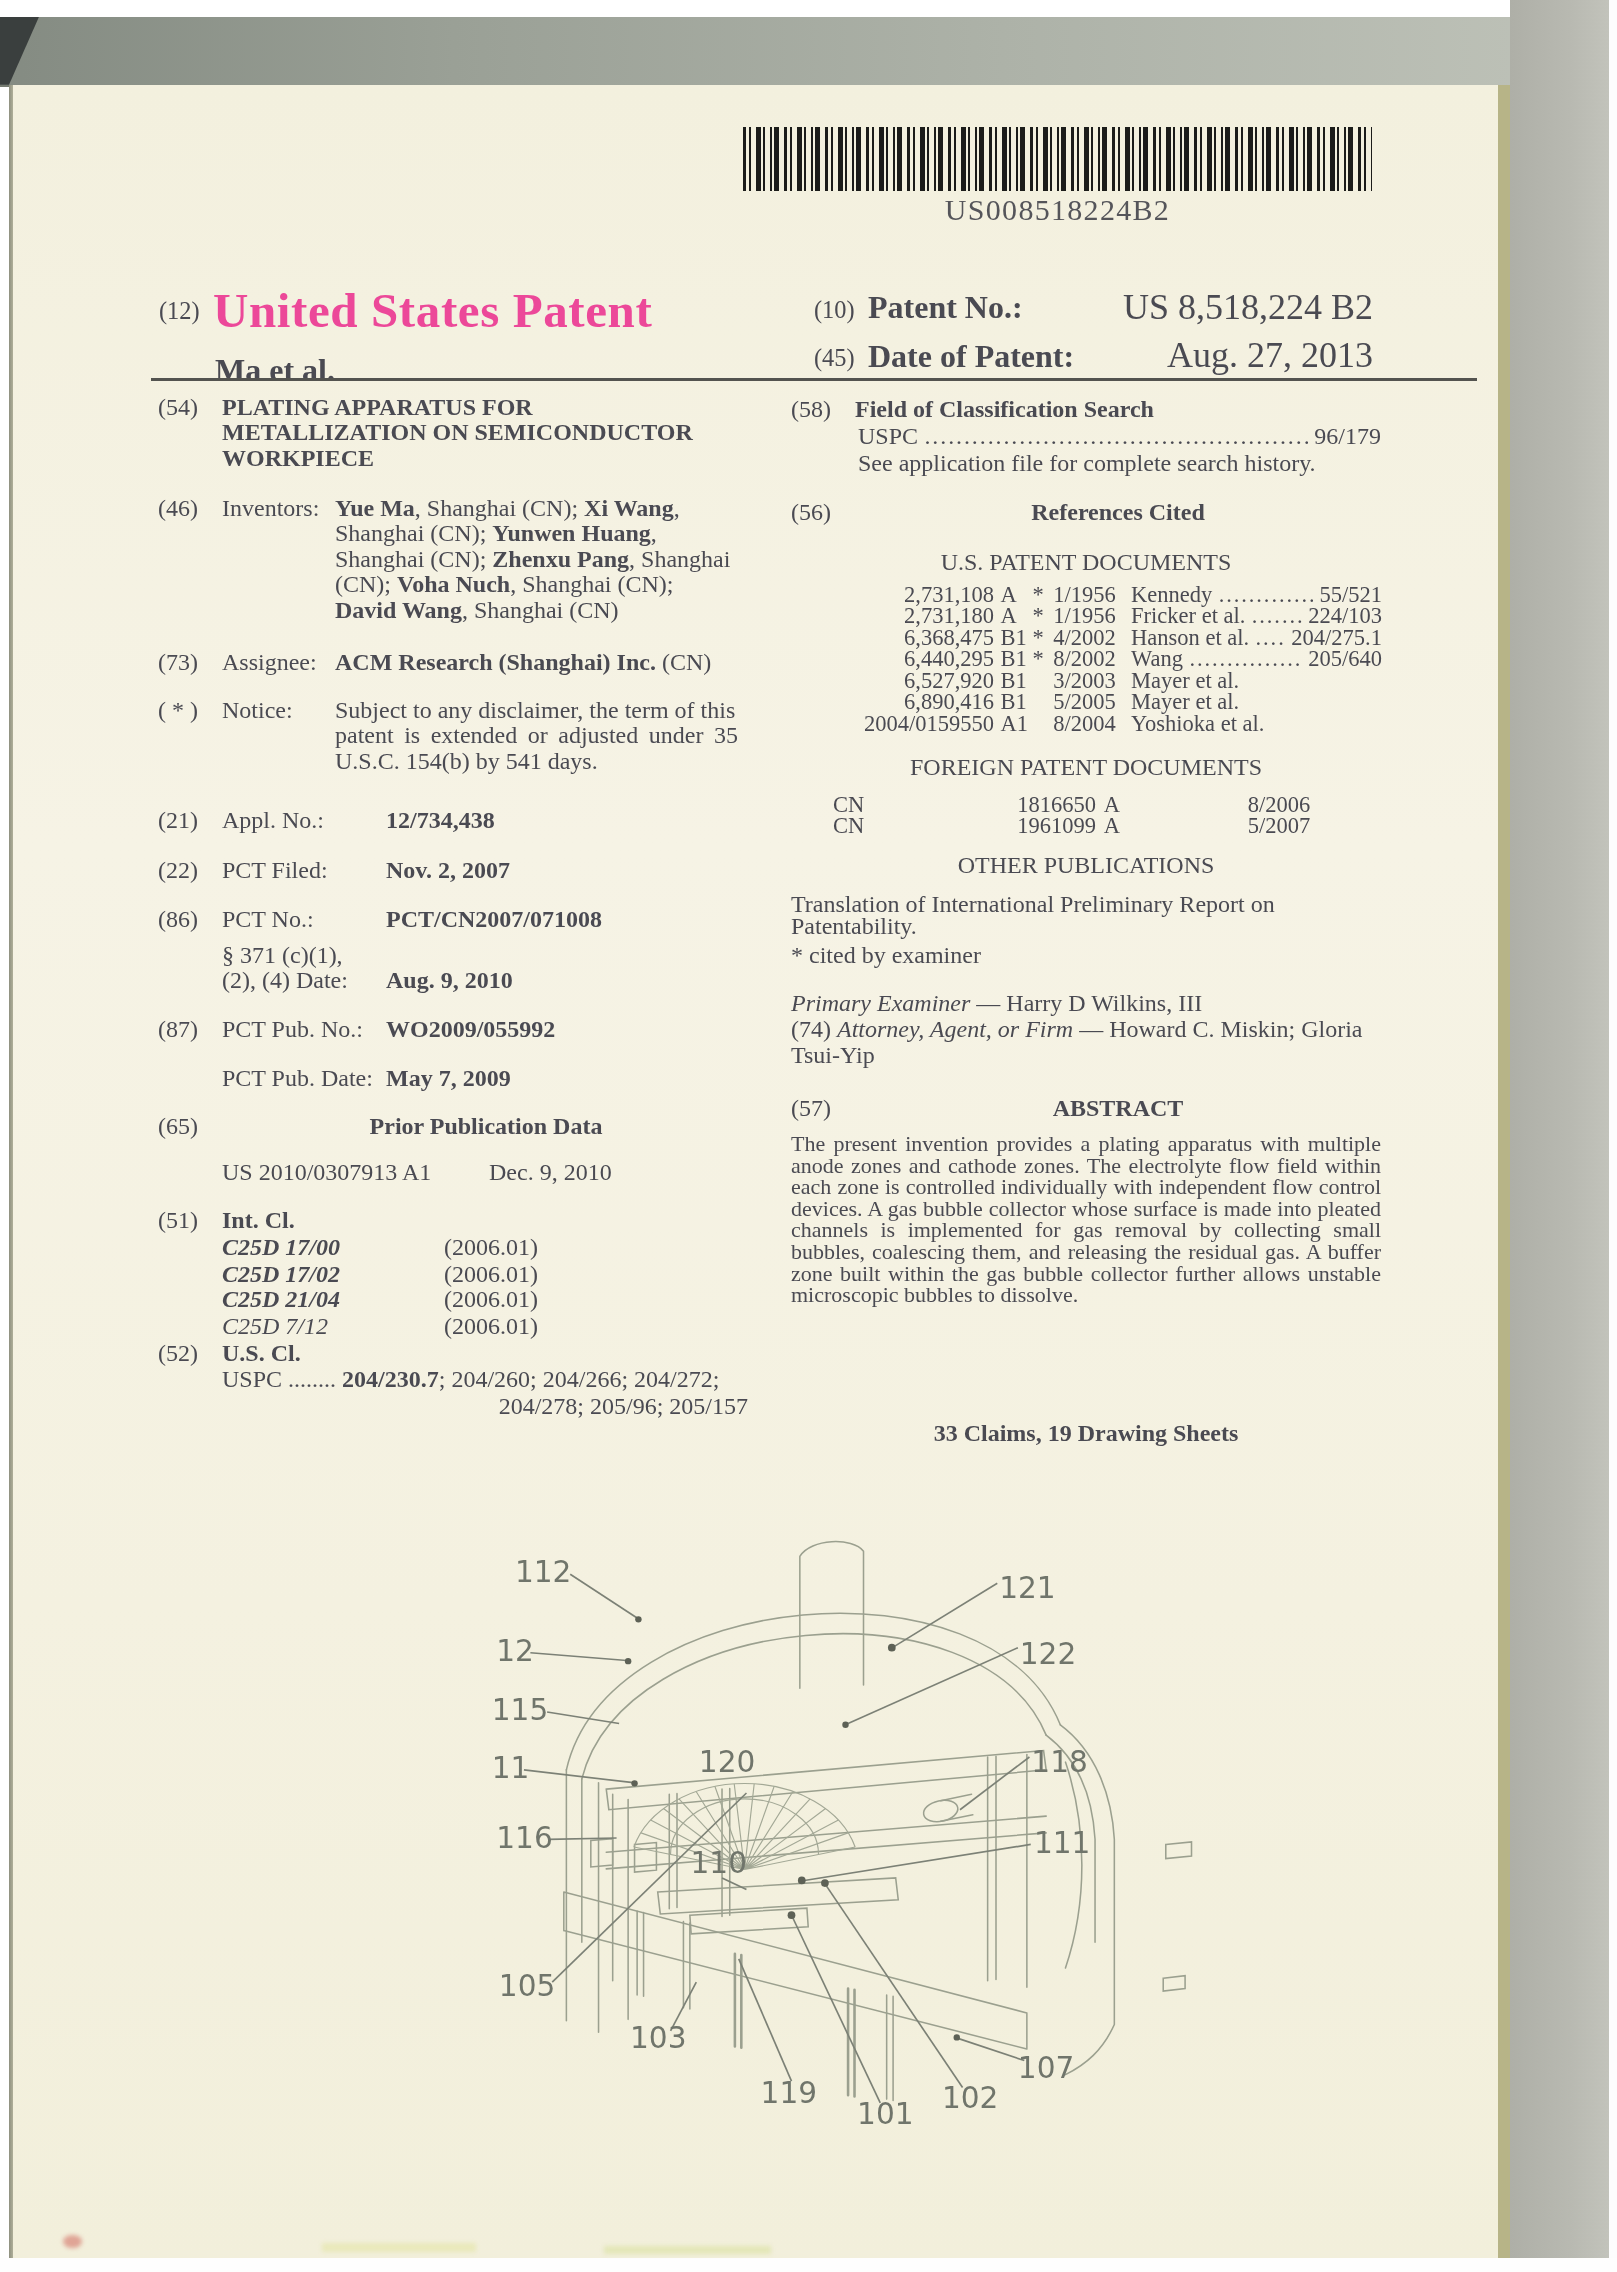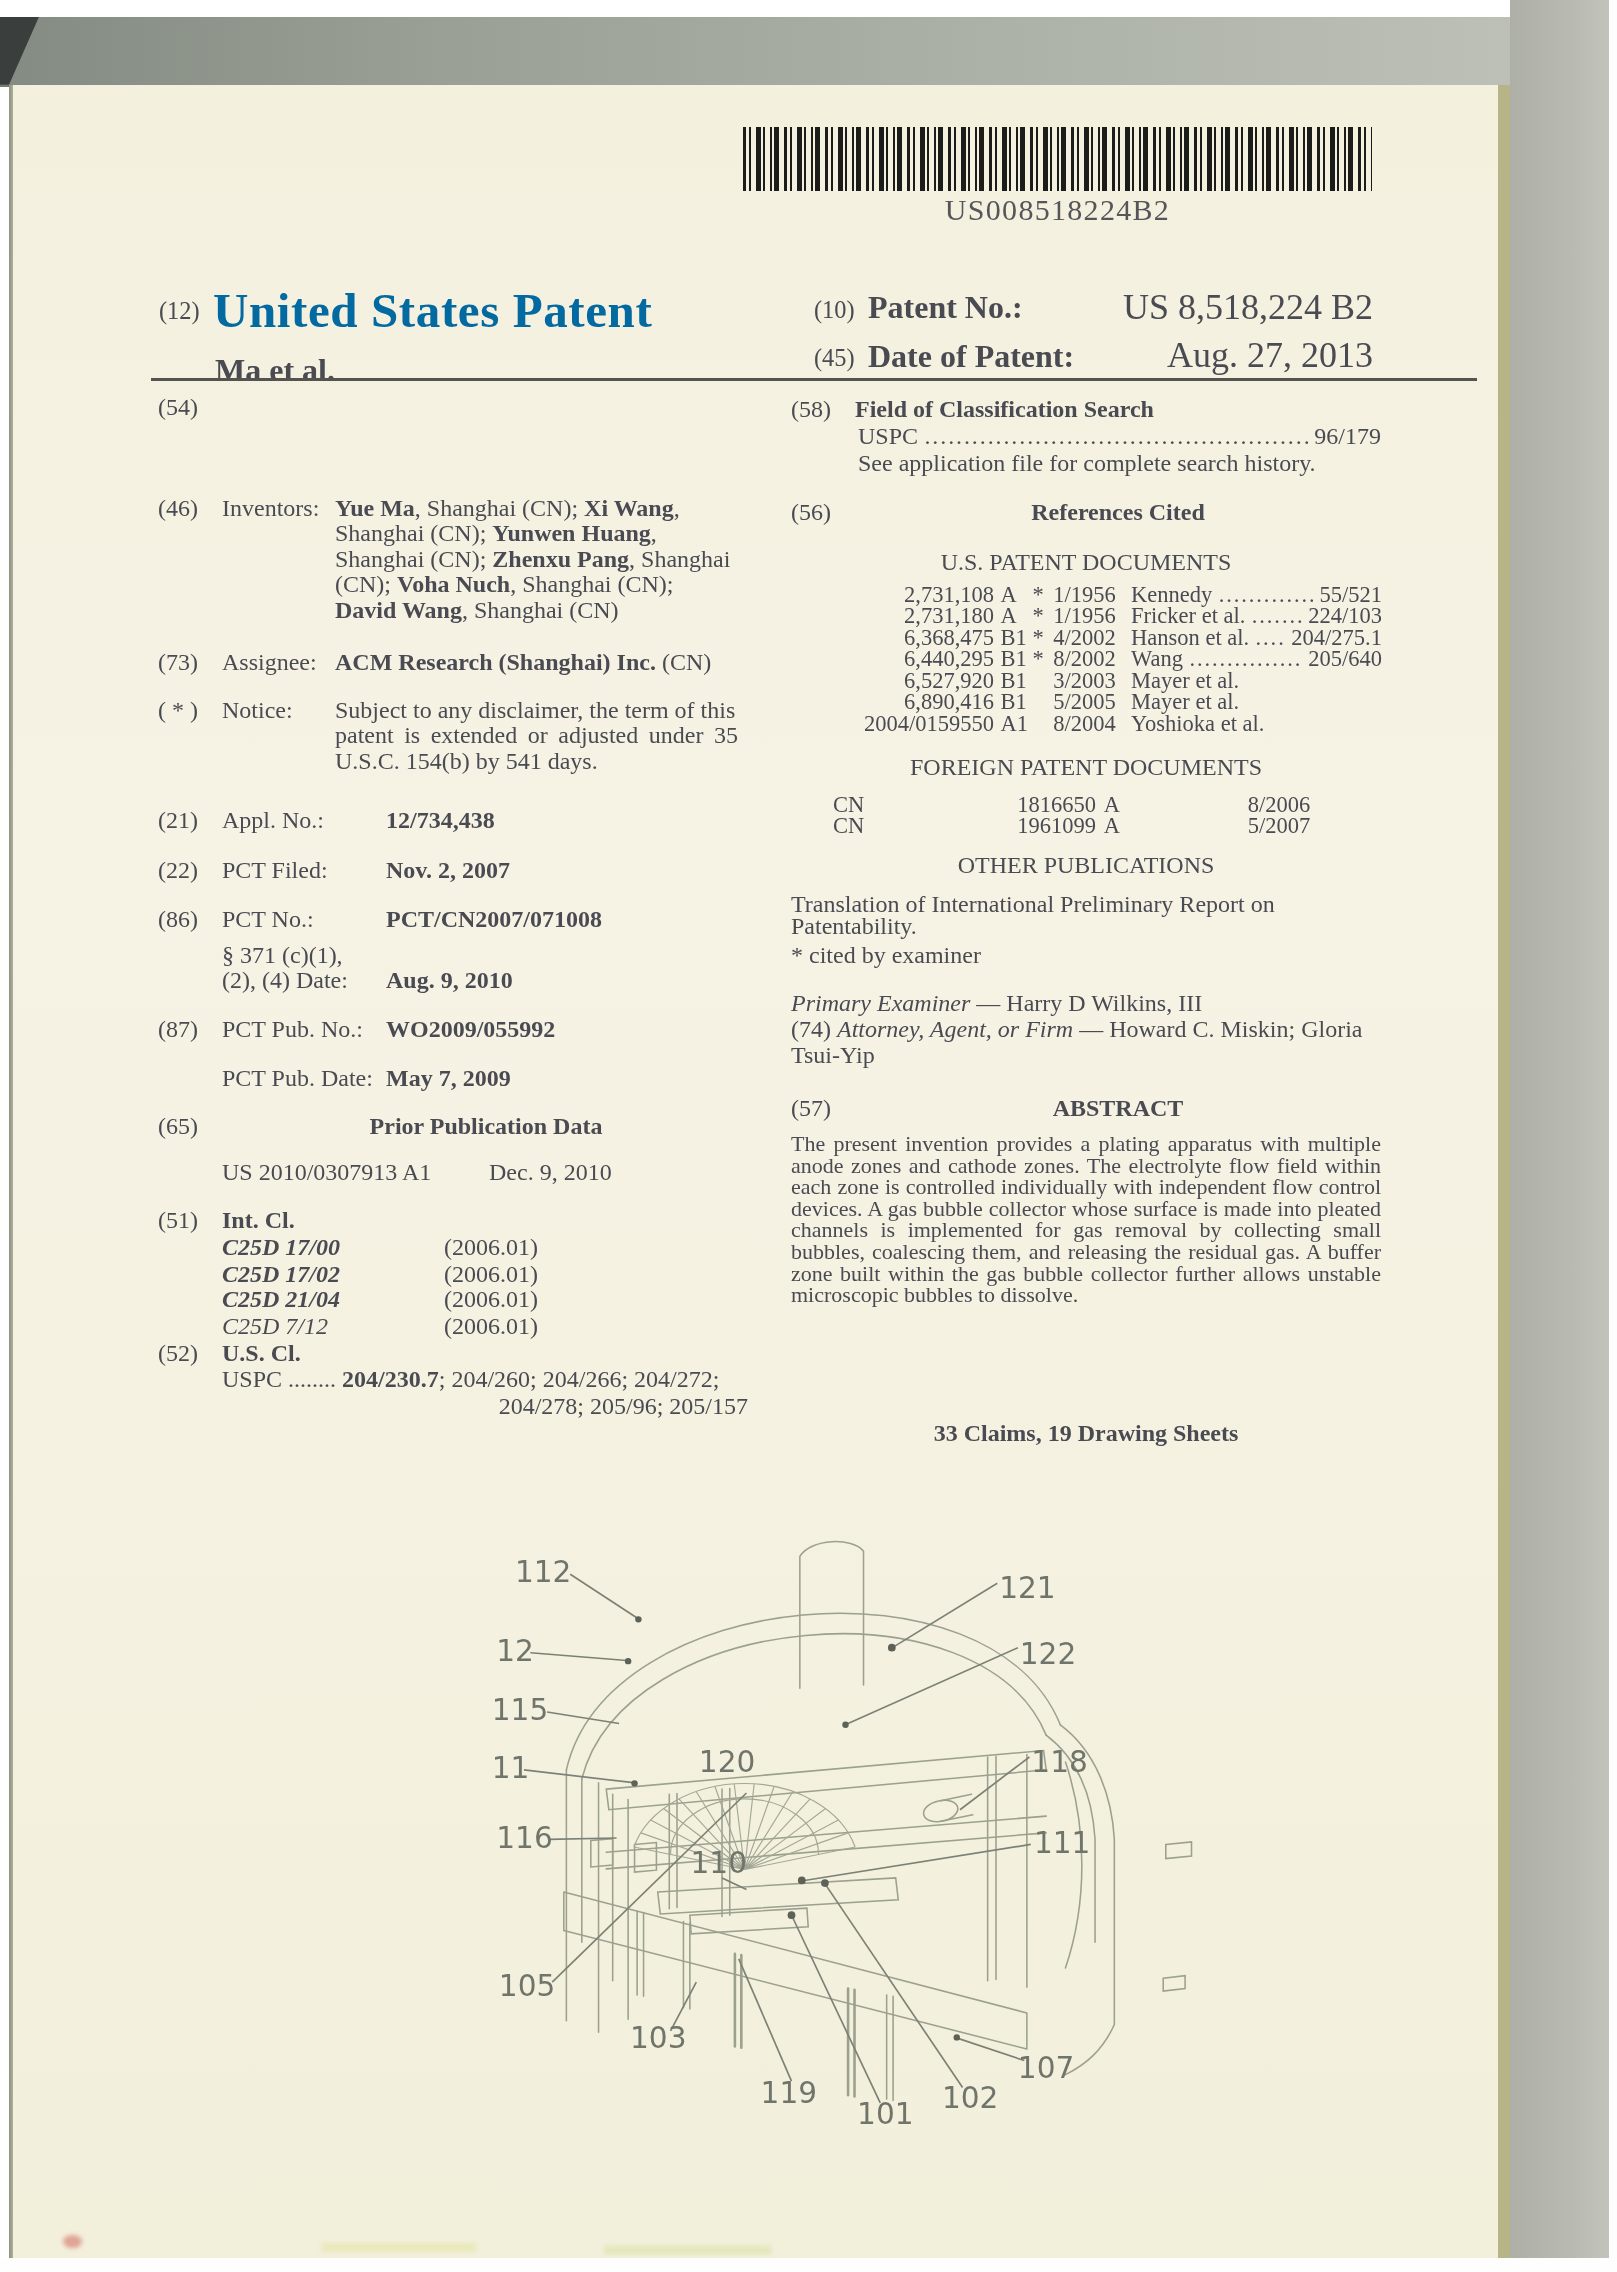--- a/index.html
+++ b/index.html
@@ -35,21 +35,21 @@
       #1c1c1a 5.8px 7.7px,transparent 7.7px 13px,
       #1c1c1a 13px 18px,transparent 18px 20px,
       #1c1c1a 20px 22px,transparent 22px 27px,
       #1c1c1a 27px 29px,transparent 29px 31px,
       #1c1c1a 31px 36px,transparent 36px 41px);}
   .barcode-text{left:743px;top:193px;width:629px;text-align:center;
     font-size:30px;letter-spacing:1.3px;color:#55555a;}
 
   
   .h-num{font-size:24.4px;}
-  .h-title{font-size:49px;font-weight:bold;letter-spacing:0.6px;color:#0369a1;}
+  .h-title{font-size:49px;font-weight:bold;letter-spacing:0.6px;color:#ec4899;}
   .h-party{font-size:32px;font-weight:bold;}
   .h-lab{font-size:32px;font-weight:bold;}
   .h-val{font-size:36px;font-weight:normal;text-align:right;}
   .rule{left:151px;top:378px;width:1326px;height:3.2px;background:#53534f;}
 
   
   .t37{font-size:24px;line-height:25.4px;}
   .t35{font-size:22.5px;line-height:22px;}
   .t34{font-size:22px;line-height:21.6px;}
   .t33{font-size:24px;line-height:22px;}
@@ -105,20 +105,25 @@
   <span class="abs h-lab" style="left:868px;top:289px;">Patent No.:</span>
   <span class="abs h-val" style="left:1093px;top:286px;width:280px;">US 8,518,224 B2</span>
   <span class="abs h-num" style="left:814px;top:344px;">(45)</span>
   <span class="abs h-lab" style="left:868px;top:338px;">Date of Patent:</span>
   <span class="abs h-val" style="left:1093px;top:334px;width:280px;">Aug. 27, 2013</span>
 
   <div class="abs rule"></div>
 
   <div class="abs row t37" style="left:158px;top:395px;width:592px;">
     <span class="sn">(54)</span>
+    <span class="b">
+      <span style="display:block;">PLATING APPARATUS FOR</span>
+      <span style="display:block;">METALLIZATION ON SEMICONDUCTOR</span>
+      <span style="display:block;">WORKPIECE</span>
+    </span>
   </div>
 
   <div class="abs row t37" style="left:158px;top:496px;width:592px;">
     <span class="sn">(46)</span>
     <span class="lab175">Inventors:</span>
     <span>
       <span style="display:block;"><span class="b">Yue Ma</span><span>, Shanghai (CN); </span><span class="b">Xi Wang</span><span>,</span></span>
       <span style="display:block;"><span>Shanghai (CN); </span><span class="b">Yunwen Huang</span><span>,</span></span>
       <span style="display:block;"><span>Shanghai (CN); </span><span class="b">Zhenxu Pang</span><span>, Shanghai</span></span>
       <span style="display:block;"><span>(CN); </span><span class="b">Voha Nuch</span><span>, Shanghai (CN);</span></span>

